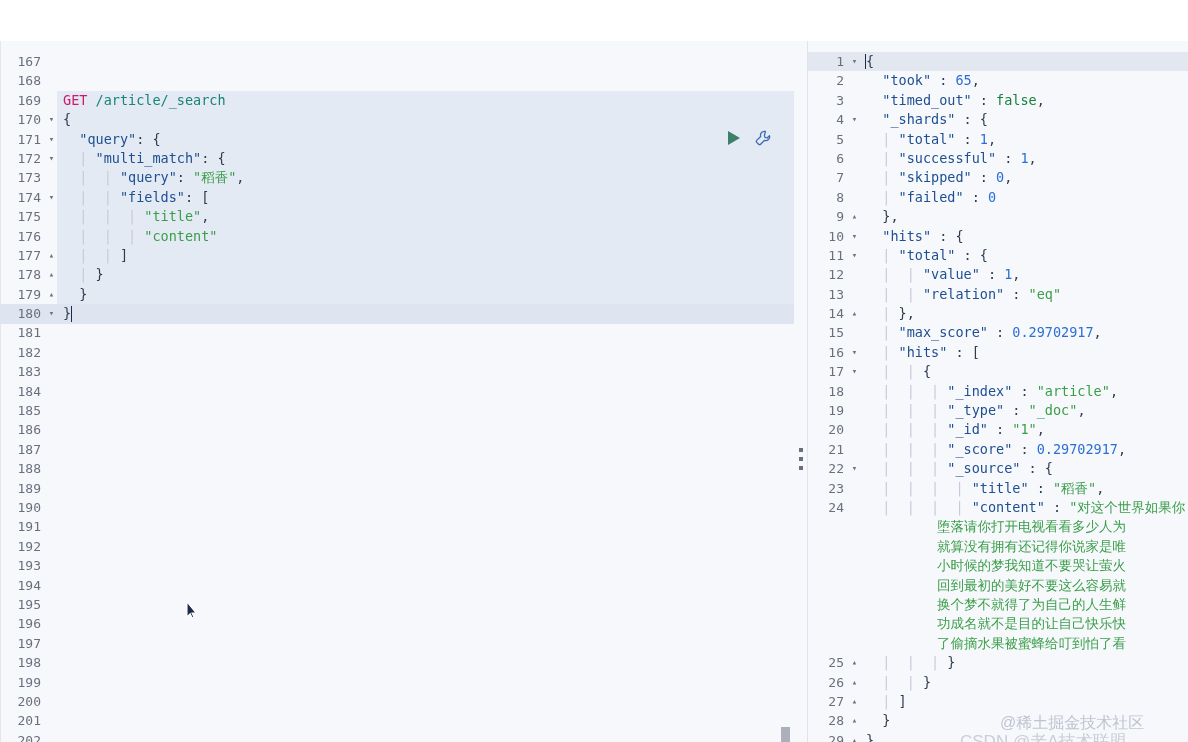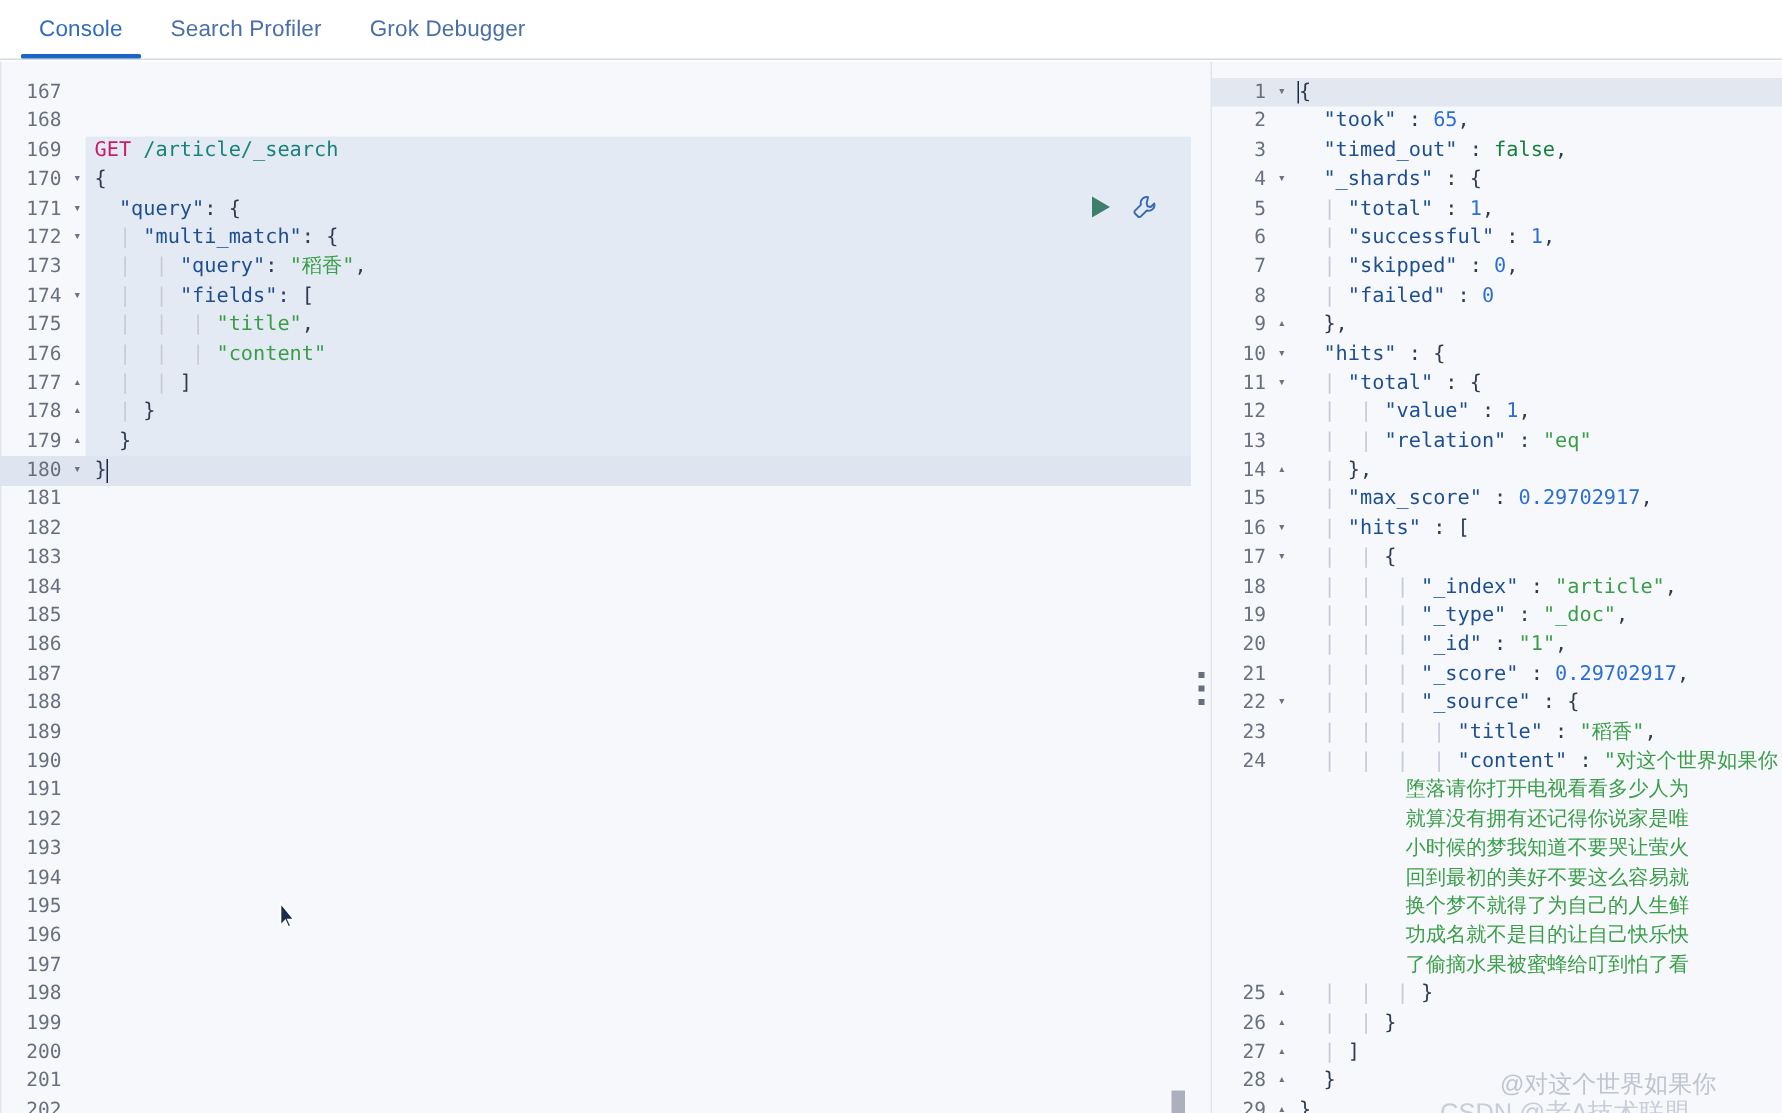--- a/index.html
+++ b/index.html
@@ -125,31 +125,20 @@
   .wm {
     position:absolute; color:#c4c8d2; font-family:"Liberation Sans", sans-serif;
     user-select:none; white-space:nowrap;
   }
 </style>
 </head>
 <body>
 
 <div id="app">
 
-  <div class="tabbar">
-    <div class="tab active">
-      <span>Console</span>
-    </div>
-    <div class="tab">
-      <span>Search Profiler</span>
-    </div>
-    <div class="tab">
-      <span>Grok Debugger</span>
-    </div>
-  </div>
 
   <div class="panes">
 
     <div class="editor-pane">
       <div class="editor-left-border"></div>
 
       <div class="band" id="req-band" style="top: 49.8px; height: 213.4px;"></div>
 
       <div class="activeline" id="edit-activeline" style="top: 263.2px; height: 19.4px;"></div>
 
@@ -186,19 +175,19 @@
       <div class="out-activeline" id="out-activeline" style="top: 11px; height: 19.4px;"></div>
       <div class="code out-body" id="output-code" style="top: 11px;"><div class="row"><div class="gut" style="width: 40px; min-width: 40px;">1</div><div class="fold">▾</div><div class="txt"><span class="p">{</span></div></div><div class="row"><div class="gut" style="width: 40px; min-width: 40px;">2</div><div class="fold"></div><div class="txt"><span class="p">  </span><span class="k">"took"</span><span class="p"> : </span><span class="n">65</span><span class="p">,</span></div></div><div class="row"><div class="gut" style="width: 40px; min-width: 40px;">3</div><div class="fold"></div><div class="txt"><span class="p">  </span><span class="k">"timed_out"</span><span class="p"> : </span><span class="b">false</span><span class="p">,</span></div></div><div class="row"><div class="gut" style="width: 40px; min-width: 40px;">4</div><div class="fold">▾</div><div class="txt"><span class="p">  </span><span class="k">"_shards"</span><span class="p"> : {</span></div></div><div class="row"><div class="gut" style="width: 40px; min-width: 40px;">5</div><div class="fold"></div><div class="txt"><span class="ig">  |</span><span class="p"> </span><span class="k">"total"</span><span class="p"> : </span><span class="n">1</span><span class="p">,</span></div></div><div class="row"><div class="gut" style="width: 40px; min-width: 40px;">6</div><div class="fold"></div><div class="txt"><span class="ig">  |</span><span class="p"> </span><span class="k">"successful"</span><span class="p"> : </span><span class="n">1</span><span class="p">,</span></div></div><div class="row"><div class="gut" style="width: 40px; min-width: 40px;">7</div><div class="fold"></div><div class="txt"><span class="ig">  |</span><span class="p"> </span><span class="k">"skipped"</span><span class="p"> : </span><span class="n">0</span><span class="p">,</span></div></div><div class="row"><div class="gut" style="width: 40px; min-width: 40px;">8</div><div class="fold"></div><div class="txt"><span class="ig">  |</span><span class="p"> </span><span class="k">"failed"</span><span class="p"> : </span><span class="n">0</span></div></div><div class="row"><div class="gut" style="width: 40px; min-width: 40px;">9</div><div class="fold">▴</div><div class="txt"><span class="p">  },</span></div></div><div class="row"><div class="gut" style="width: 40px; min-width: 40px;">10</div><div class="fold">▾</div><div class="txt"><span class="p">  </span><span class="k">"hits"</span><span class="p"> : {</span></div></div><div class="row"><div class="gut" style="width: 40px; min-width: 40px;">11</div><div class="fold">▾</div><div class="txt"><span class="ig">  |</span><span class="p"> </span><span class="k">"total"</span><span class="p"> : {</span></div></div><div class="row"><div class="gut" style="width: 40px; min-width: 40px;">12</div><div class="fold"></div><div class="txt"><span class="ig">  |  |</span><span class="p"> </span><span class="k">"value"</span><span class="p"> : </span><span class="n">1</span><span class="p">,</span></div></div><div class="row"><div class="gut" style="width: 40px; min-width: 40px;">13</div><div class="fold"></div><div class="txt"><span class="ig">  |  |</span><span class="p"> </span><span class="k">"relation"</span><span class="p"> : </span><span class="s">"eq"</span></div></div><div class="row"><div class="gut" style="width: 40px; min-width: 40px;">14</div><div class="fold">▴</div><div class="txt"><span class="ig">  |</span><span class="p"> },</span></div></div><div class="row"><div class="gut" style="width: 40px; min-width: 40px;">15</div><div class="fold"></div><div class="txt"><span class="ig">  |</span><span class="p"> </span><span class="k">"max_score"</span><span class="p"> : </span><span class="n">0.29702917</span><span class="p">,</span></div></div><div class="row"><div class="gut" style="width: 40px; min-width: 40px;">16</div><div class="fold">▾</div><div class="txt"><span class="ig">  |</span><span class="p"> </span><span class="k">"hits"</span><span class="p"> : [</span></div></div><div class="row"><div class="gut" style="width: 40px; min-width: 40px;">17</div><div class="fold">▾</div><div class="txt"><span class="ig">  |  |</span><span class="p"> {</span></div></div><div class="row"><div class="gut" style="width: 40px; min-width: 40px;">18</div><div class="fold"></div><div class="txt"><span class="ig">  |  |  |</span><span class="p"> </span><span class="k">"_index"</span><span class="p"> : </span><span class="s">"article"</span><span class="p">,</span></div></div><div class="row"><div class="gut" style="width: 40px; min-width: 40px;">19</div><div class="fold"></div><div class="txt"><span class="ig">  |  |  |</span><span class="p"> </span><span class="k">"_type"</span><span class="p"> : </span><span class="s">"_doc"</span><span class="p">,</span></div></div><div class="row"><div class="gut" style="width: 40px; min-width: 40px;">20</div><div class="fold"></div><div class="txt"><span class="ig">  |  |  |</span><span class="p"> </span><span class="k">"_id"</span><span class="p"> : </span><span class="s">"1"</span><span class="p">,</span></div></div><div class="row"><div class="gut" style="width: 40px; min-width: 40px;">21</div><div class="fold"></div><div class="txt"><span class="ig">  |  |  |</span><span class="p"> </span><span class="k">"_score"</span><span class="p"> : </span><span class="n">0.29702917</span><span class="p">,</span></div></div><div class="row"><div class="gut" style="width: 40px; min-width: 40px;">22</div><div class="fold">▾</div><div class="txt"><span class="ig">  |  |  |</span><span class="p"> </span><span class="k">"_source"</span><span class="p"> : {</span></div></div><div class="row"><div class="gut" style="width: 40px; min-width: 40px;">23</div><div class="fold"></div><div class="txt"><span class="ig">  |  |  |  |</span><span class="p"> </span><span class="k">"title"</span><span class="p"> : </span><span class="s">"稻香"</span><span class="p">,</span></div></div><div class="row"><div class="gut" style="width: 40px; min-width: 40px;">24</div><div class="fold"></div><div class="txt"><span class="ig">  |  |  |  |</span><span class="p"> </span><span class="k">"content"</span><span class="p"> : </span><span class="s">"对这个世界如果你</span></div></div><div class="row"><div class="gut" style="width: 40px; min-width: 40px;"></div><div class="fold"></div><div class="txt" style="padding-left: 76px;"><span class="s">堕落请你打开电视看看多少人为</span></div></div><div class="row"><div class="gut" style="width: 40px; min-width: 40px;"></div><div class="fold"></div><div class="txt" style="padding-left: 76px;"><span class="s">就算没有拥有还记得你说家是唯</span></div></div><div class="row"><div class="gut" style="width: 40px; min-width: 40px;"></div><div class="fold"></div><div class="txt" style="padding-left: 76px;"><span class="s">小时候的梦我知道不要哭让萤火</span></div></div><div class="row"><div class="gut" style="width: 40px; min-width: 40px;"></div><div class="fold"></div><div class="txt" style="padding-left: 76px;"><span class="s">回到最初的美好不要这么容易就</span></div></div><div class="row"><div class="gut" style="width: 40px; min-width: 40px;"></div><div class="fold"></div><div class="txt" style="padding-left: 76px;"><span class="s">换个梦不就得了为自己的人生鲜</span></div></div><div class="row"><div class="gut" style="width: 40px; min-width: 40px;"></div><div class="fold"></div><div class="txt" style="padding-left: 76px;"><span class="s">功成名就不是目的让自己快乐快</span></div></div><div class="row"><div class="gut" style="width: 40px; min-width: 40px;"></div><div class="fold"></div><div class="txt" style="padding-left: 76px;"><span class="s">了偷摘水果被蜜蜂给叮到怕了看</span></div></div><div class="row"><div class="gut" style="width: 40px; min-width: 40px;">25</div><div class="fold">▴</div><div class="txt"><span class="ig">  |  |  |</span><span class="p"> }</span></div></div><div class="row"><div class="gut" style="width: 40px; min-width: 40px;">26</div><div class="fold">▴</div><div class="txt"><span class="ig">  |  |</span><span class="p"> }</span></div></div><div class="row"><div class="gut" style="width: 40px; min-width: 40px;">27</div><div class="fold">▴</div><div class="txt"><span class="ig">  |</span><span class="p"> ]</span></div></div><div class="row"><div class="gut" style="width: 40px; min-width: 40px;">28</div><div class="fold">▴</div><div class="txt"><span class="p">  }</span></div></div><div class="row"><div class="gut" style="width: 40px; min-width: 40px;">29</div><div class="fold">▴</div><div class="txt"><span class="p">}</span></div></div></div>
 
       <div class="wm" style="top:712px;left:1010px;"></div>
     <div class="caret" style="left: 57px; top: 13px; height: 15.4px;"></div>
       </div>
 
   </div>
 
   <div class="wm" style="left:1000px; top:713px; font-size:16px; color:#bfc4cf;">
-    <span>@对这个世界如果你</span>
+    <span>@稀土掘金技术社区</span>
   </div>
   <div class="wm" style="left:960px; top:730px; font-size:17px; color:#c9cdd7;">
     <span>CSDN @老A技术联盟</span>
   </div>
 
 </div>
 
 </body></html>

